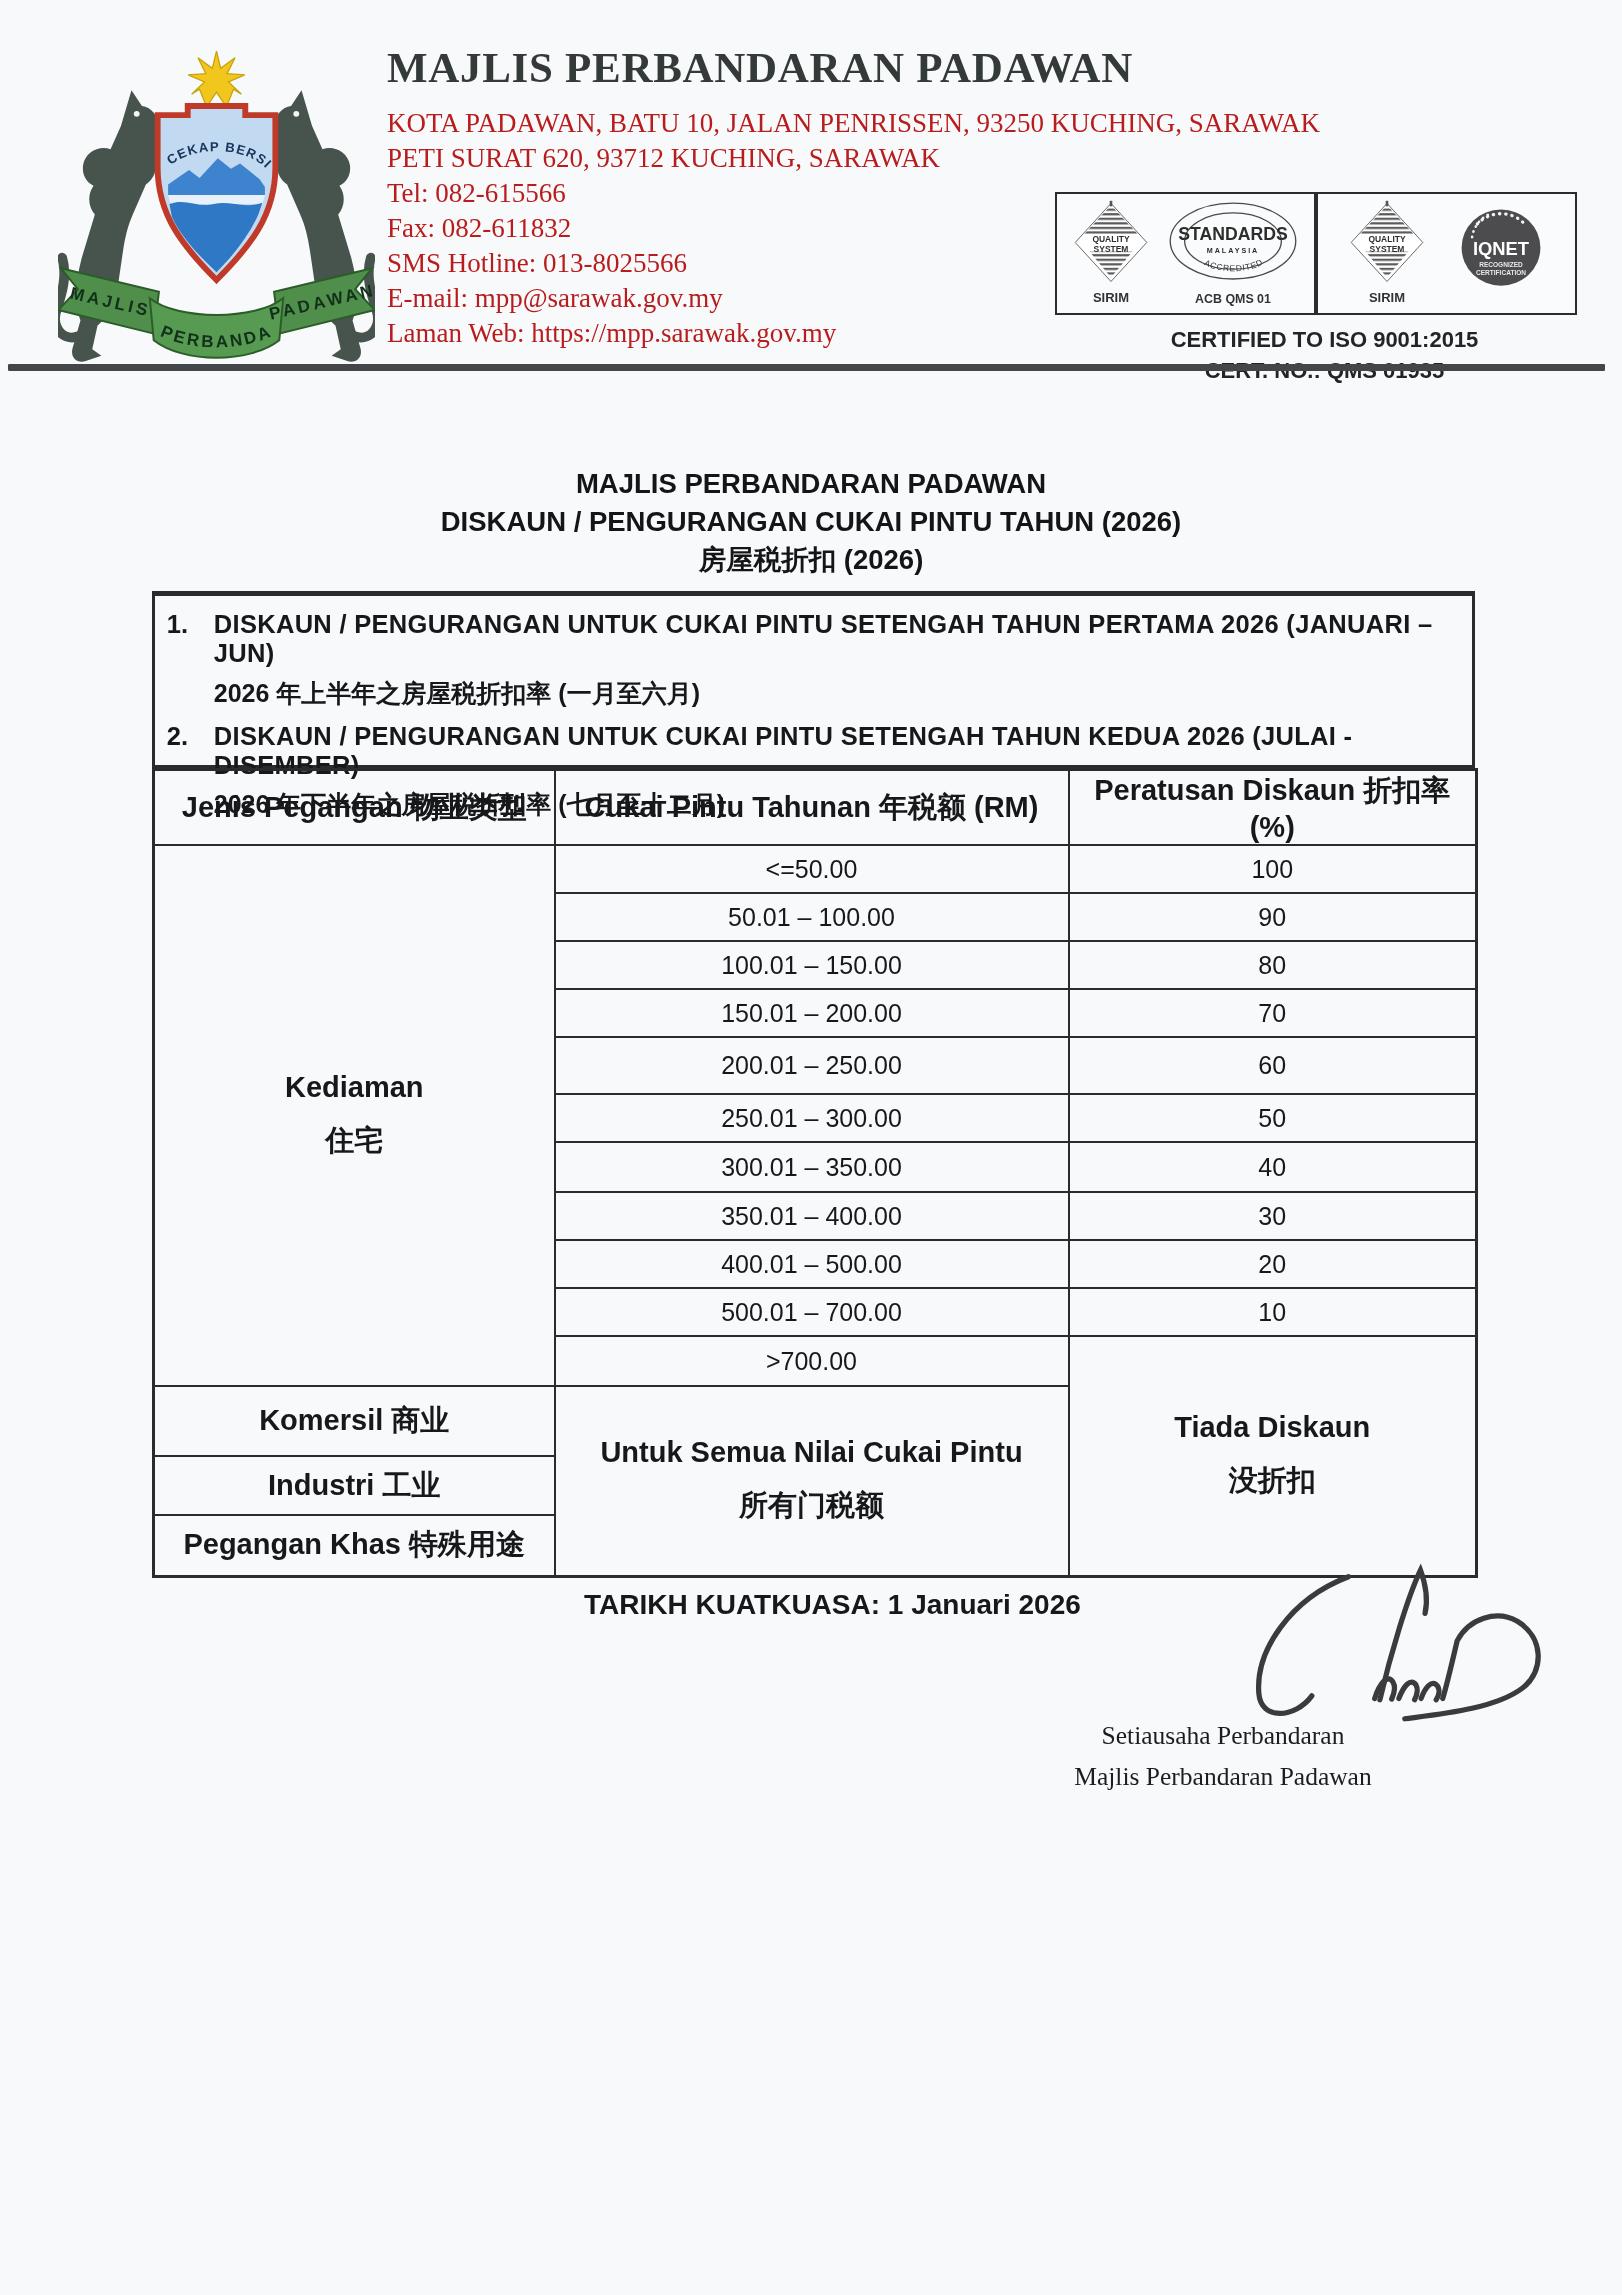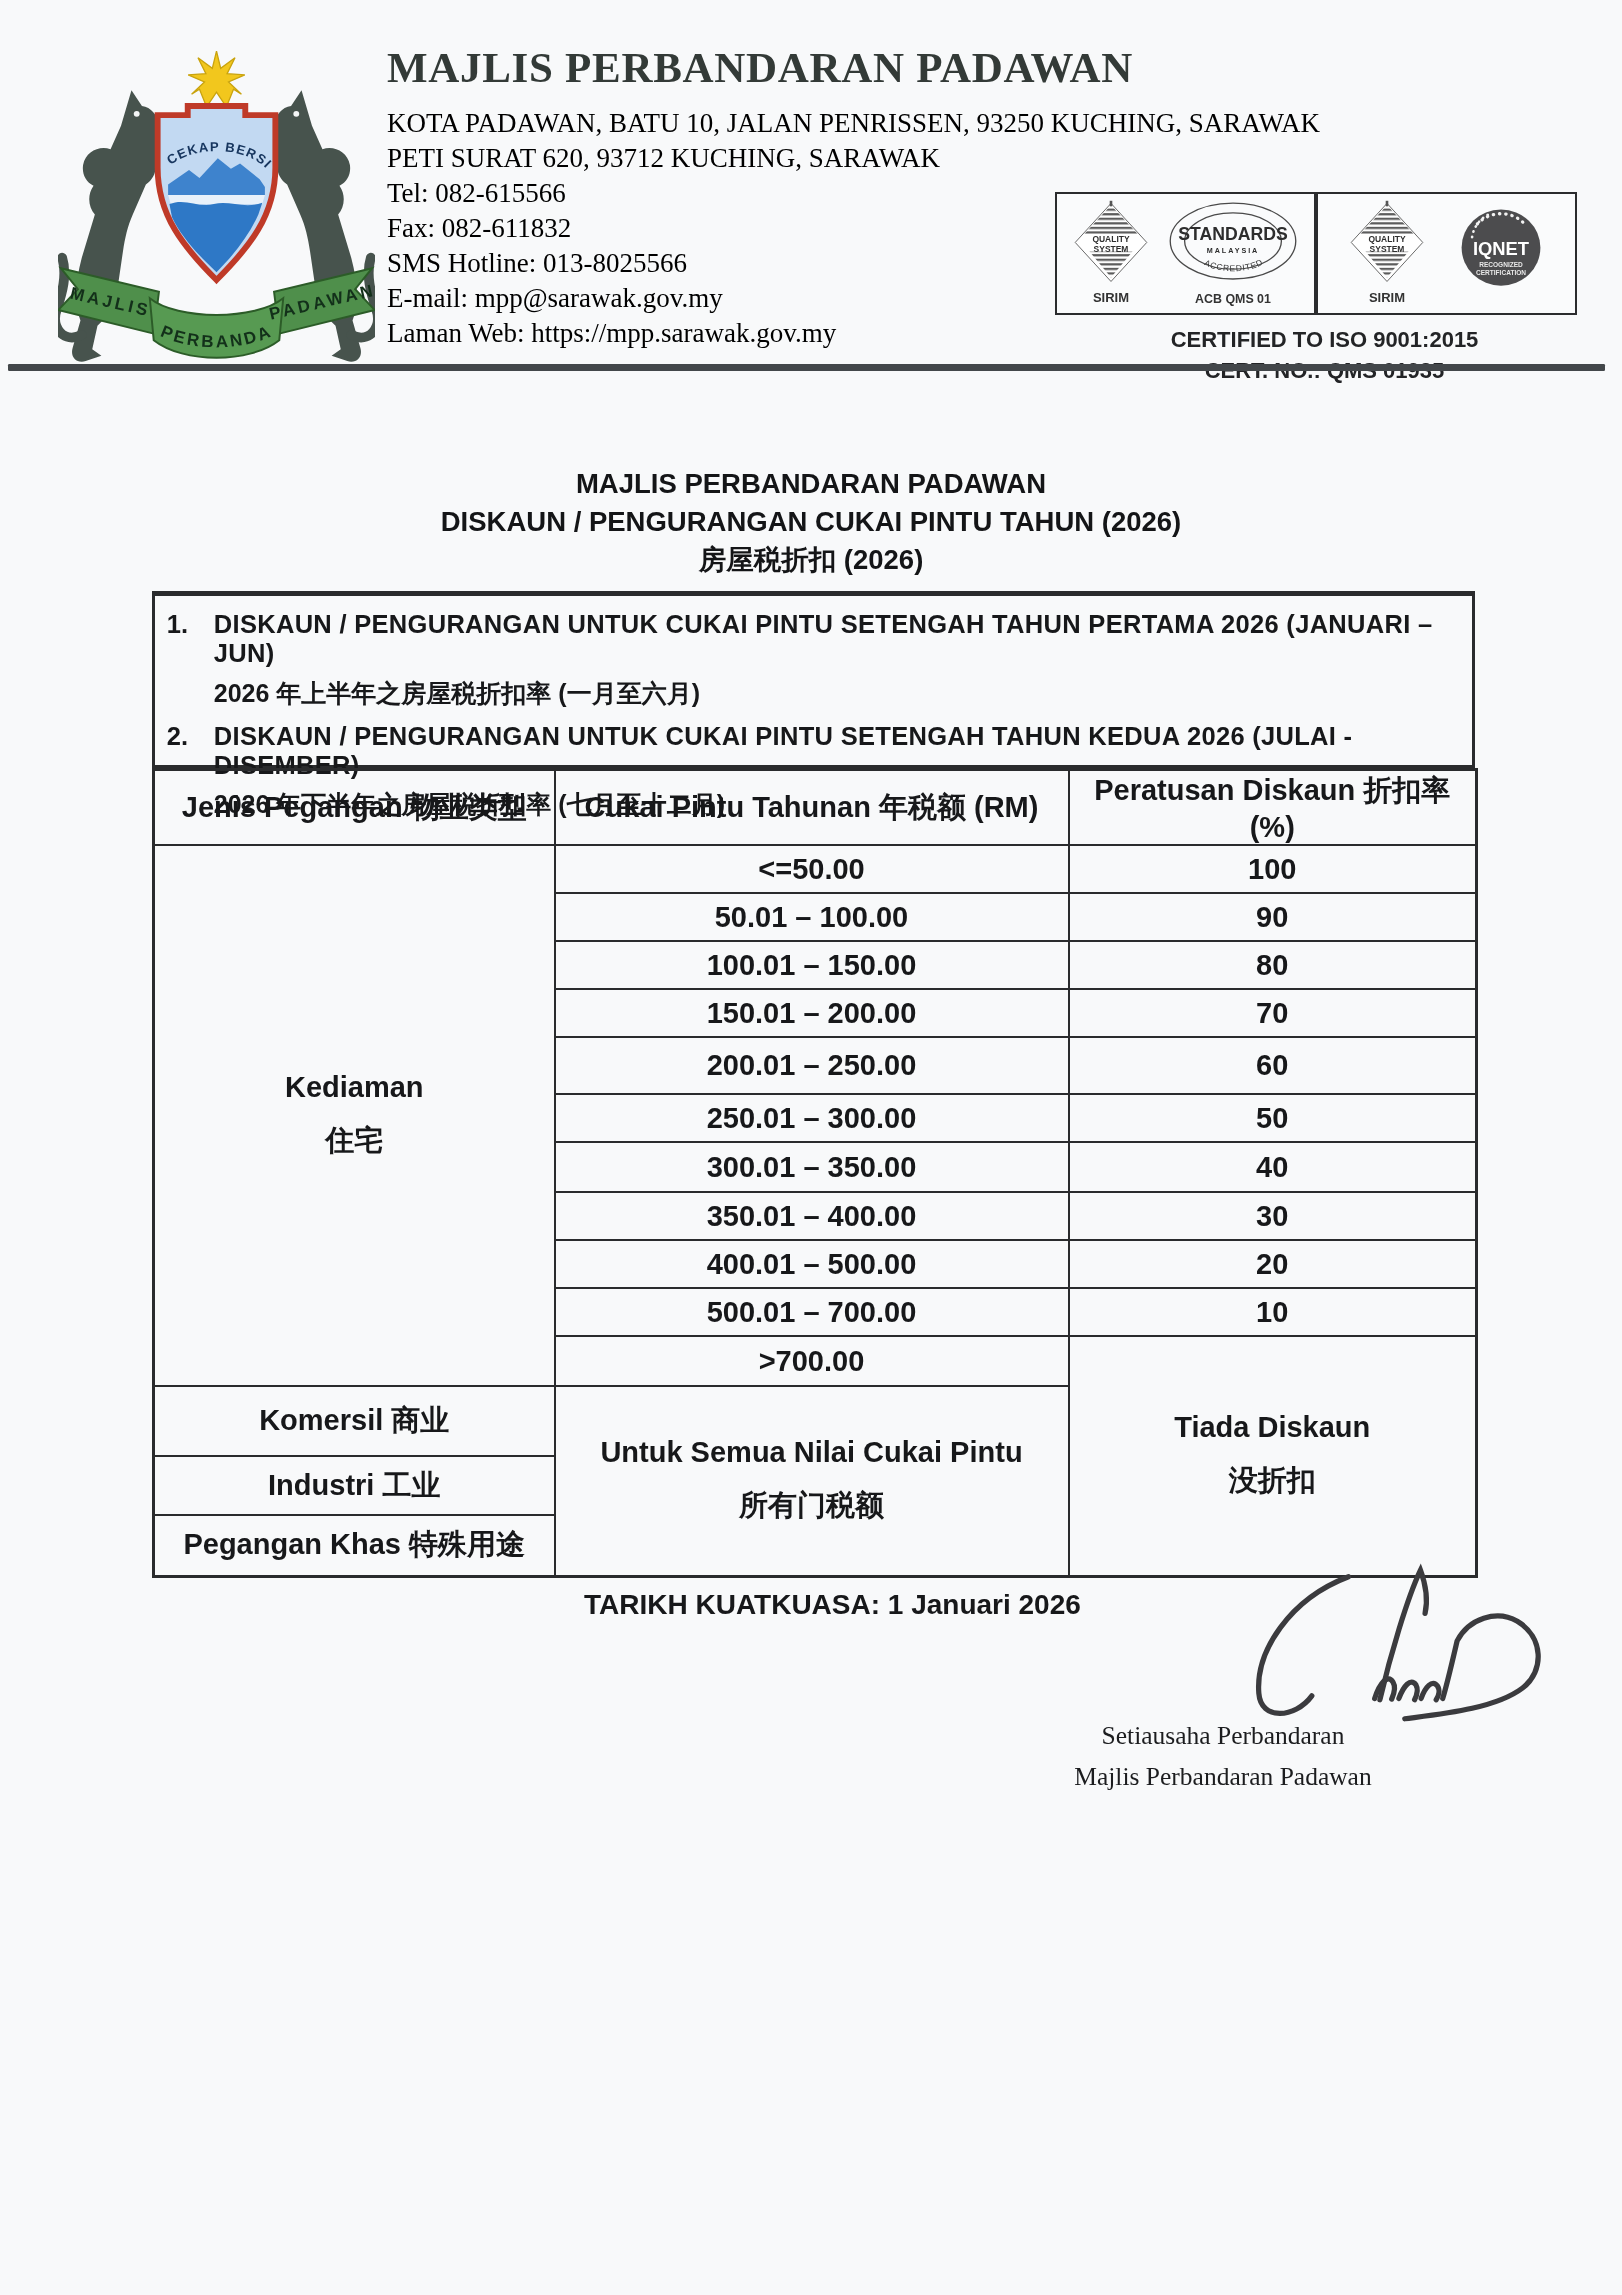--- a/index.html
+++ b/index.html
@@ -8,42 +8,42 @@
     width:1622px;height:2295px;
     background:#f8f9fa;
     font-family:"Liberation Sans",sans-serif;
     color:#17181a;
     overflow:hidden;
   }
   
   .logo{position:absolute;left:58px;top:38px;width:317px;height:327px;}
   .header-text{position:absolute;left:387px;top:43px;width:694px;font-family:"Liberation Serif",serif;}
   .org-name{font-size:43px;font-weight:bold;letter-spacing:0.7px;color:#333a37;white-space:nowrap;}
-  .addr{font-size:27px;line-height:35px;color:#000000;margin-top:14.4px;}
+  .addr{font-size:27px;line-height:35px;color:#b91c1c;margin-top:14.4px;}
   .addr div{white-space:nowrap;}
   .cert-block{position:absolute;left:1055px;top:192px;width:539px;}
   .cert-boxes{display:flex;gap:0;}
   .cert-box{width:257px;height:119px;border:2.6px solid #2b2c2e;display:flex;align-items:center;justify-content:space-evenly;background:rgba(255,255,255,.35);}
   .cert-caption{margin-top:9.2px;text-align:center;font-weight:bold;font-size:22px;line-height:31px;color:#232426;}
   .top-rule{position:absolute;left:7.9px;top:364px;width:1597px;height:6.5px;background:#43474a;border-radius:1.3px;}
   
   .title-block{position:absolute;left:0;top:465px;width:1622px;text-align:center;font-weight:bold;font-size:27.5px;line-height:38px;color:#141517;}
   
   .notice-box{position:absolute;left:152px;top:591px;width:1323px;height:177px;border:3.3px solid #2a2b2d;border-top-width:5.9px;box-sizing:border-box;background:transparent;}
   .notice-list{margin:14.4px 11.8px 0 11.8px;padding:0;list-style:none;}
   .notice-item{display:grid;grid-template-columns:47px 1fr;margin-bottom:11.8px;}
   .notice-num{font-weight:bold;font-size:25.5px;}
   .notice-main{font-weight:bold;font-size:25.5px;letter-spacing:0.3px;}
   .notice-zh{font-weight:bold;font-size:25px;margin-top:8.5px;}
   
   .tax-table{position:absolute;left:152px;top:768px;width:1323px;border-collapse:collapse;table-layout:fixed;}
   .tax-table td,.tax-table th{border:2px solid #2a2b2d;text-align:center;vertical-align:middle;padding:0;}
   .tax-table{border:3.3px solid #2a2b2d;}
   .tax-table th{font-size:29px;font-weight:bold;height:73px;}
-  .cell-range,.cell-disc{font-size:29px;font-weight:bold;}
+  .cell-range,.cell-disc{font-size:25px;font-weight:normal;}
   .cell-type{font-size:29px;font-weight:bold;}
   .two-line div+div{margin-top:17px;}
   
   .tarikh{position:absolute;left:584px;top:1589px;font-size:28px;font-weight:bold;}
   .signature-svg{position:absolute;left:982px;top:1557px;width:589px;height:190px;}
   .sig-text{position:absolute;left:1040px;width:366px;text-align:center;font-size:25.5px;color:#1c1d1f;font-family:Liberation Serif, serif;}
   .sig-1{top:1721px;}
   .sig-2{top:1762px;}
   svg text{font-family:"Liberation Sans",sans-serif;}
 </style>

